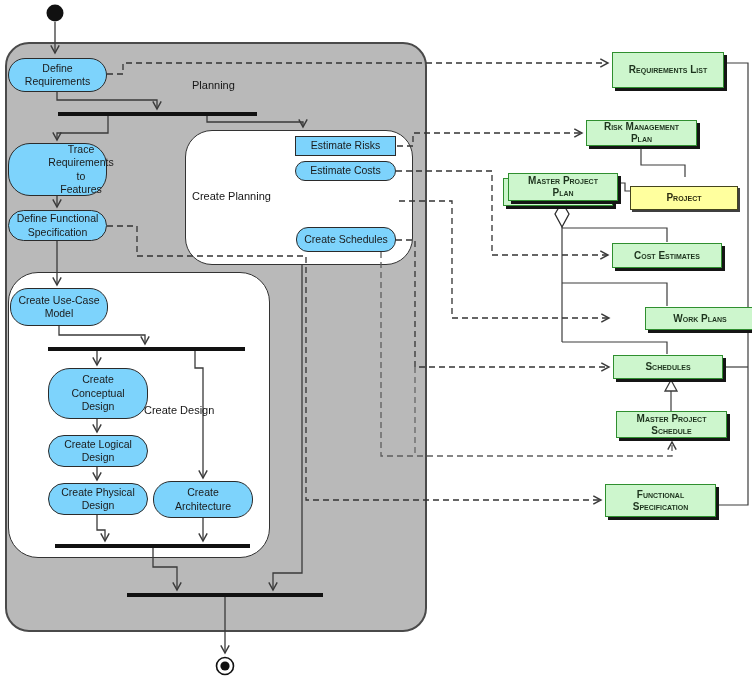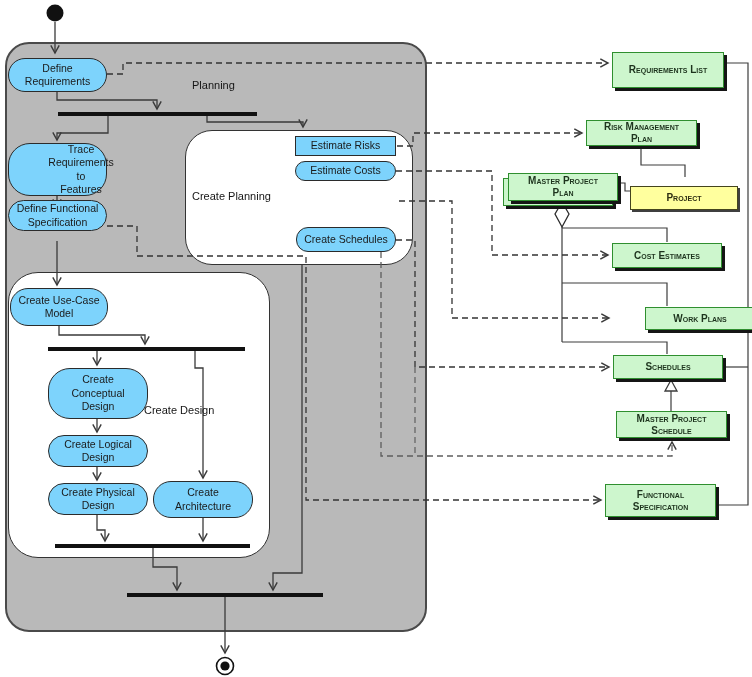--- a/index.html
+++ b/index.html
@@ -115,21 +115,21 @@
 
   <div class="lbl" style="left:192px;top:79px;">Planning</div>
   <div class="lbl" style="left:192px;top:190px;">Create Planning</div>
   <div class="lbl" style="left:144px;top:404px;">Create Design</div>
 
   <div class="node activity" style="left:8px;top:58px;width:99px;height:34px;">Define
 Requirements</div>
   <div class="node activity" style="left:8px;top:143px;width:99px;height:53px;border-radius:22px;padding-left:47px;">Trace
 Requirements to
 Features</div>
-  <div class="node activity" style="left:8px;top:200px;width:99px;height:31px;">Define Functional
+  <div class="node activity" style="left:8px;top:210px;width:99px;height:31px;">Define Functional
 Specification</div>
   <div class="node activity" style="left:295px;top:136px;width:101px;height:20px;border-radius:0;">Estimate Risks</div>
   <div class="node activity" style="left:295px;top:161px;width:101px;height:20px;border-radius:10px;">Estimate Costs</div>
   <div class="node activity" style="left:296px;top:227px;width:100px;height:25px;border-radius:12px;">Create Schedules</div>
   <div class="node activity" style="left:10px;top:288px;width:98px;height:38px;">Create Use-Case
 Model</div>
   <div class="node activity" style="left:48px;top:368px;width:100px;height:51px;border-radius:22px;">Create
 Conceptual
 Design</div>
   <div class="node activity" style="left:48px;top:435px;width:100px;height:32px;">Create Logical

